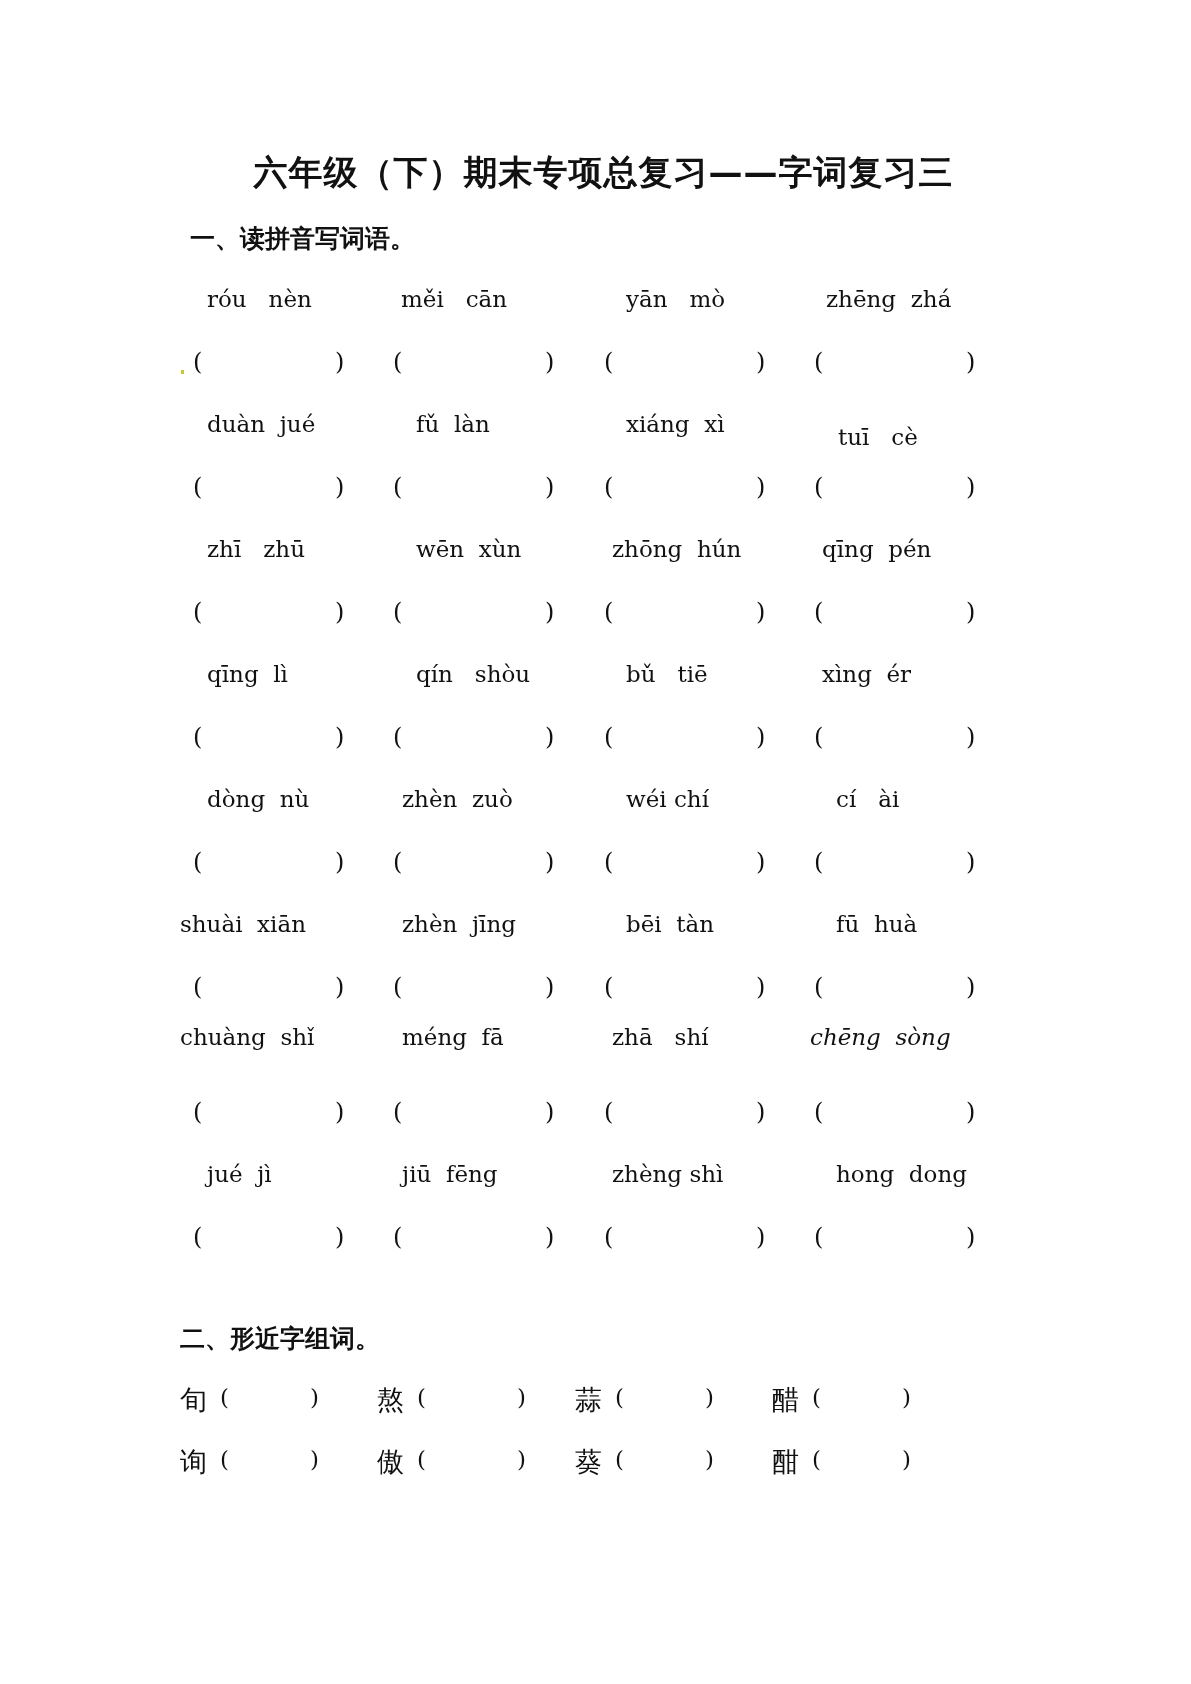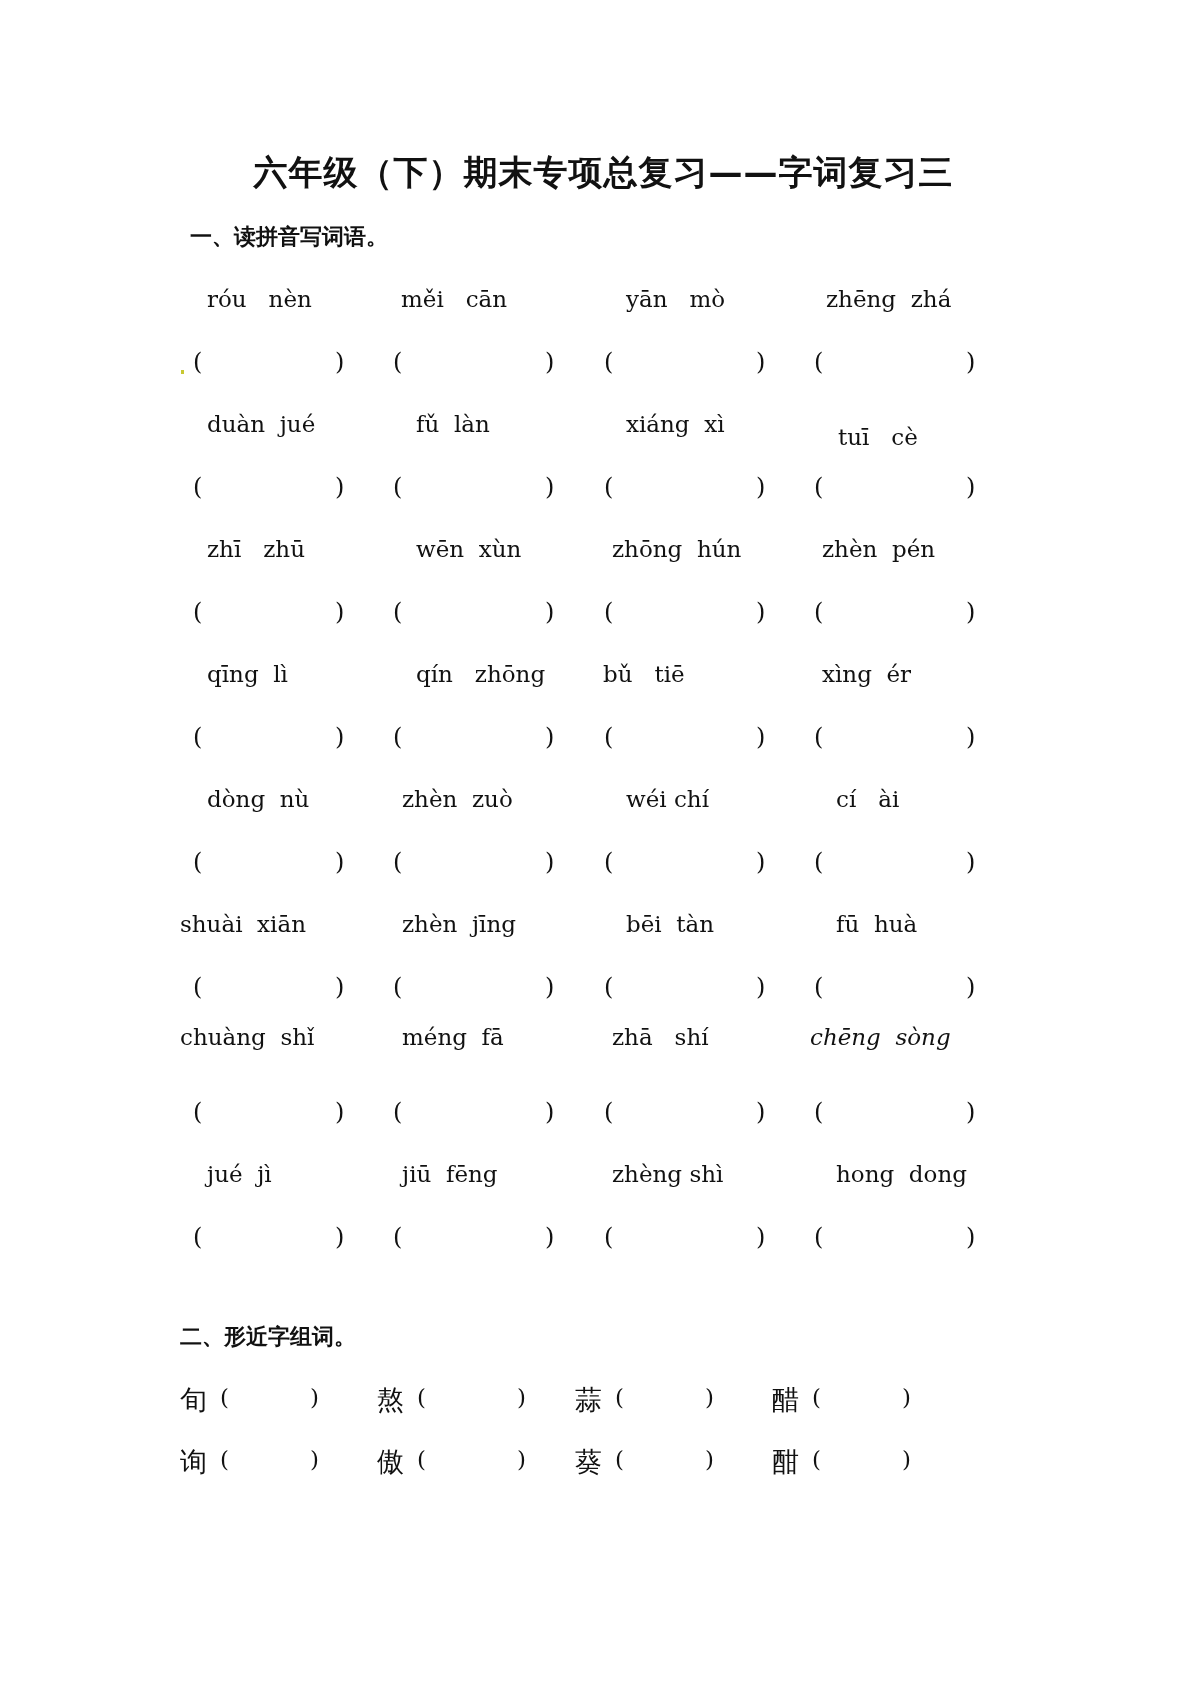--- a/index.html
+++ b/index.html
@@ -2,21 +2,21 @@
 <html><head>
 <meta charset="utf-8">
 <style>
   html, body { margin: 0; padding: 0; background: #ffffff; }
   body { width: 1191px; height: 1684px; position: relative; overflow: hidden; color: #111; }
   .title {
     position: absolute; top: 150px; left: 0; width: 1191px; text-align: center;
     font-family: "DejaVu Sans", sans-serif; font-weight: bold; font-size: 34px; letter-spacing: 1px; margin-left: 8px;
   }
   .sec-title {
-    position: absolute; font-family: "DejaVu Sans", sans-serif; font-weight: bold; font-size: 22px;
+    position: absolute; font-family: "DejaVu Sans", sans-serif; font-weight: bold; font-size: 25px;
   }
   .row {
     position: absolute; left: 0; width: 1191px; height: 40px;
     font-family: "DejaVu Serif", "Liberation Serif", serif; font-size: 23px;
   }
   .py { position: absolute; white-space: pre; }
   .br { position: absolute; }
   .bl, .brr { position: absolute; font-size: 24px; }
   .dot { position: absolute; width: 3px; height: 4px; background: #c8c832; }
   .sim-row {
@@ -81,21 +81,21 @@
       </div>
       <div class="br" style="left: 814px; width: 166px; height: 34px;">
         <span class="bl" style="left: 0px;">(</span>
         <span class="brr" style="left: 152px;">)</span>
       </div>
     </div>
     <div class="row" style="top: 536px;">
       <span class="py" style="left: 207px;">zhī   zhū</span>
       <span class="py" style="left: 416px;">wēn  xùn</span>
       <span class="py" style="left: 612px;">zhōng  hún</span>
-      <span class="py" style="left: 822px;">zhèn  pén</span>
+      <span class="py" style="left: 822px;">qīng  pén</span>
     </div>
     <div class="row" style="top: 598px;">
       <div class="br" style="left: 193px; width: 156px; height: 34px;">
         <span class="bl" style="left: 0px;">(</span>
         <span class="brr" style="left: 142px;">)</span>
       </div>
       <div class="br" style="left: 393px; width: 166px; height: 34px;">
         <span class="bl" style="left: 0px;">(</span>
         <span class="brr" style="left: 152px;">)</span>
       </div>
@@ -103,22 +103,22 @@
         <span class="bl" style="left: 0px;">(</span>
         <span class="brr" style="left: 152px;">)</span>
       </div>
       <div class="br" style="left: 814px; width: 166px; height: 34px;">
         <span class="bl" style="left: 0px;">(</span>
         <span class="brr" style="left: 152px;">)</span>
       </div>
     </div>
     <div class="row" style="top: 661px;">
       <span class="py" style="left: 207px;">qīng  lì</span>
-      <span class="py" style="left: 416px;">qín   zhōng</span>
-      <span class="py" style="left: 603px;">bǔ   tiē</span>
+      <span class="py" style="left: 416px;">qín   shòu</span>
+      <span class="py" style="left: 626px;">bǔ   tiē</span>
       <span class="py" style="left: 822px;">xìng  ér</span>
     </div>
     <div class="row" style="top: 723px;">
       <div class="br" style="left: 193px; width: 156px; height: 34px;">
         <span class="bl" style="left: 0px;">(</span>
         <span class="brr" style="left: 142px;">)</span>
       </div>
       <div class="br" style="left: 393px; width: 166px; height: 34px;">
         <span class="bl" style="left: 0px;">(</span>
         <span class="brr" style="left: 152px;">)</span>

